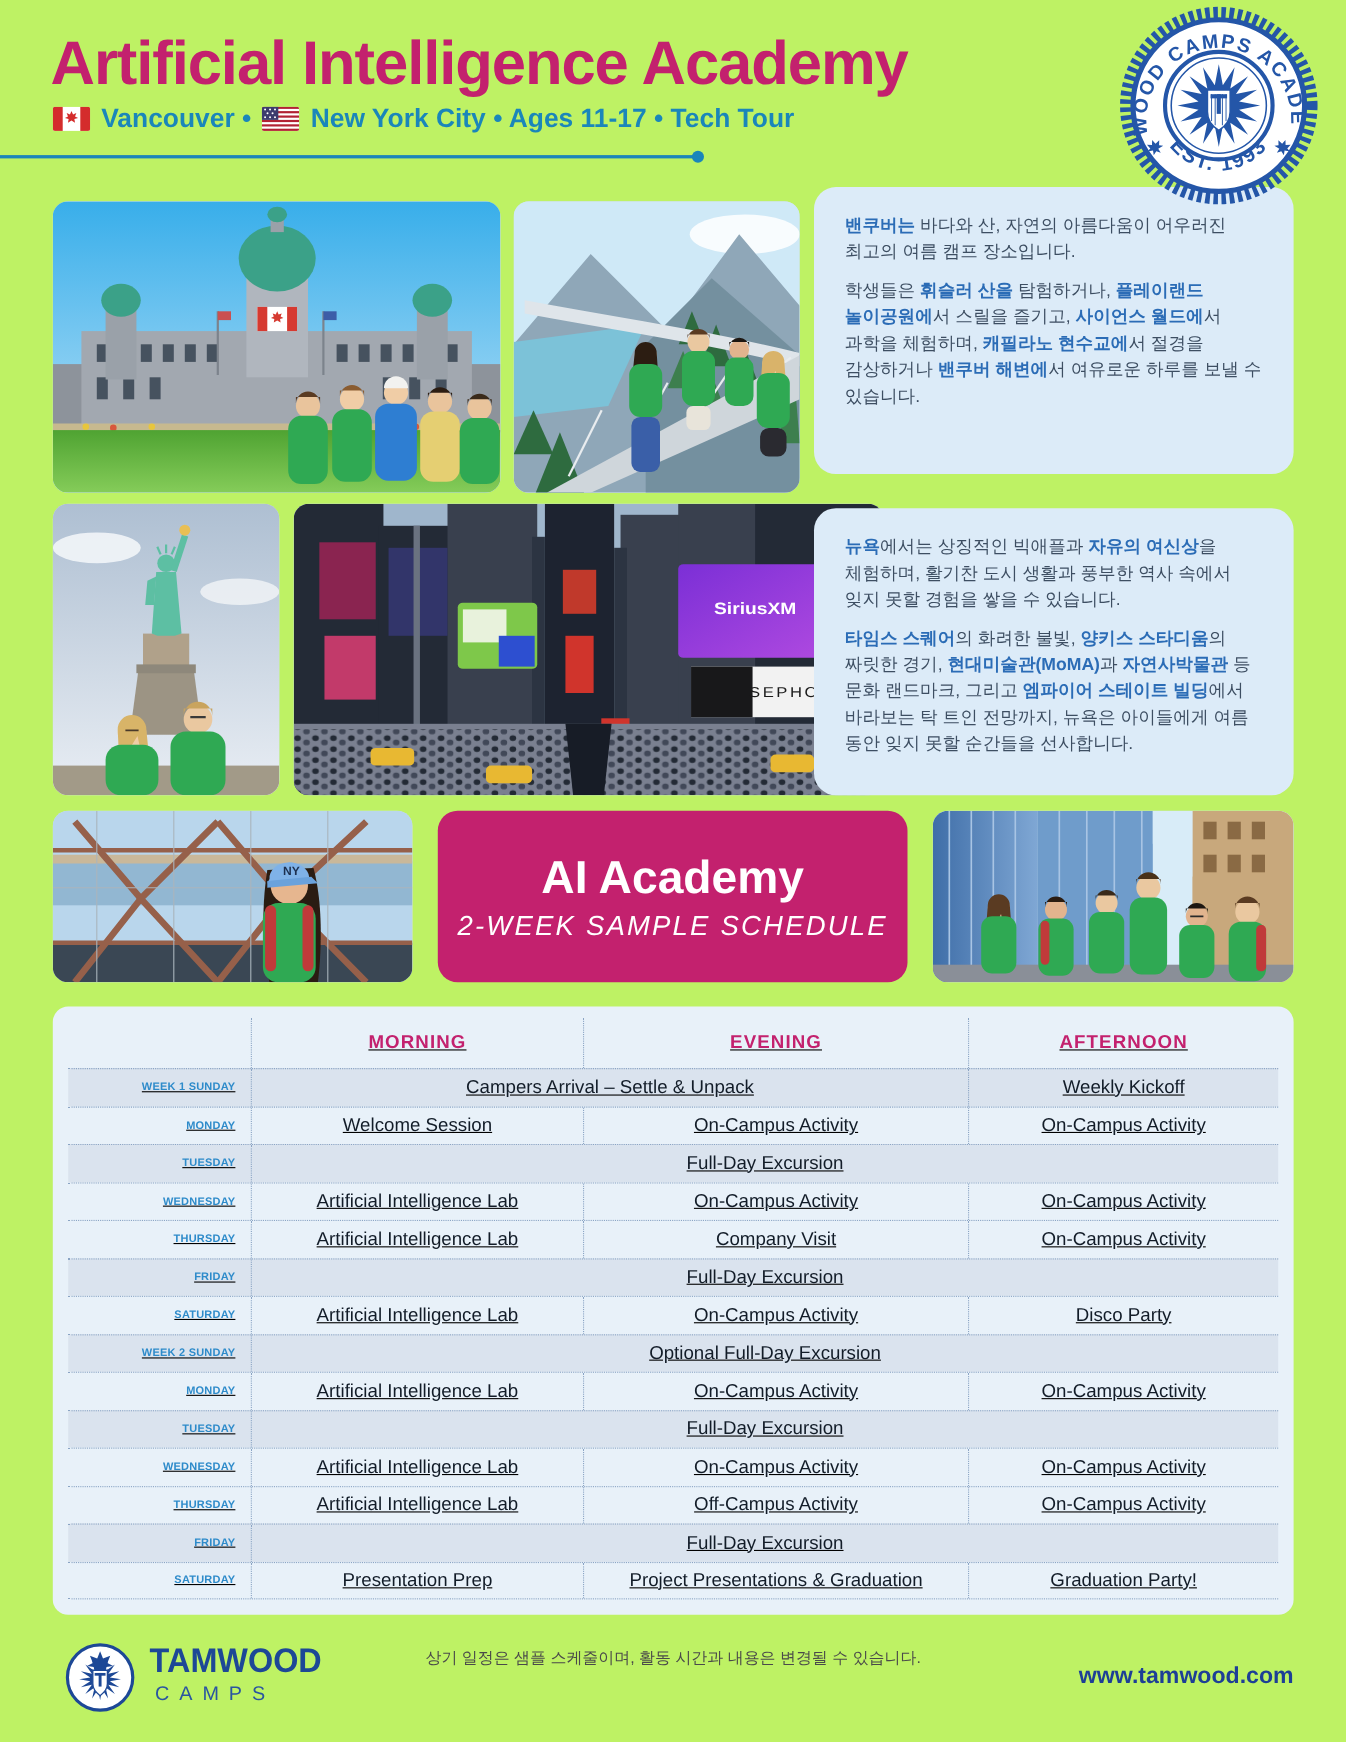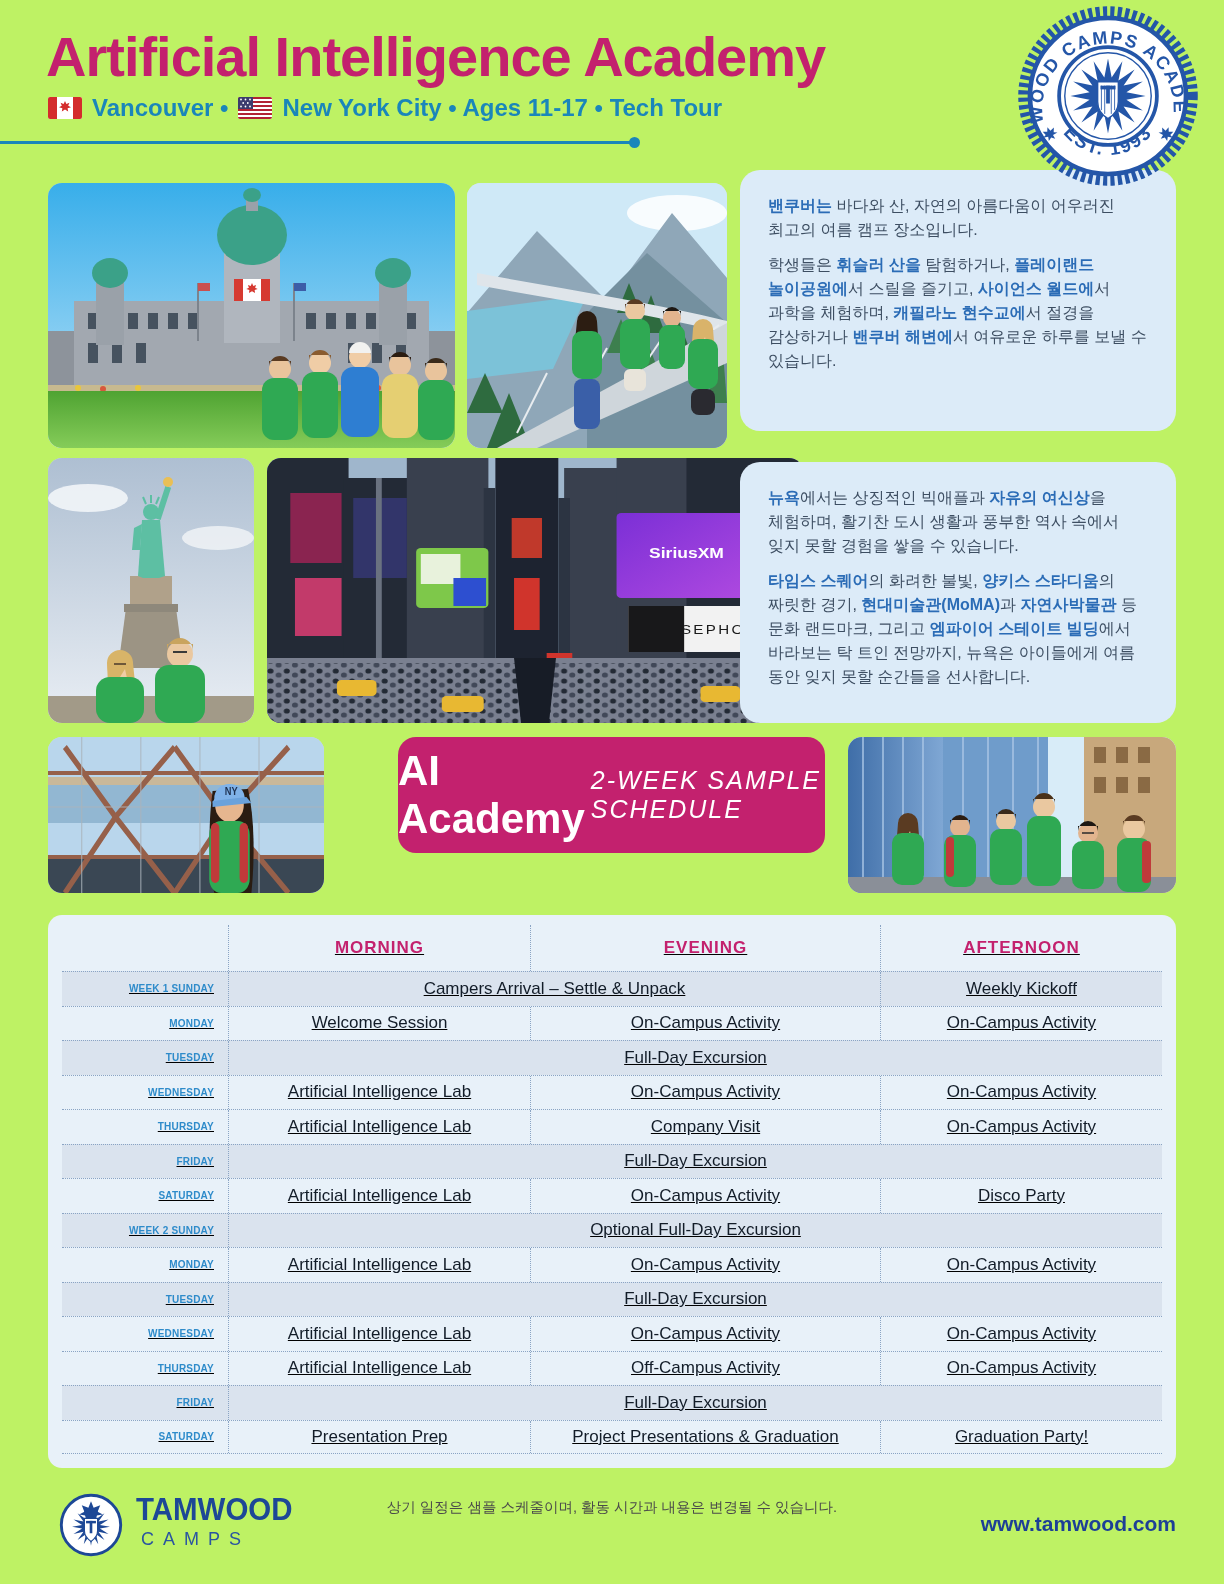--- a/index.html
+++ b/index.html
@@ -17,34 +17,34 @@
                  border-radius:50%; background:#1a86ba; }
   .stamp { position:absolute; left:1014px; top:2px; width:188px; height:188px; z-index:5; }
 
   
   .photo { position:absolute; border-radius:14px; overflow:hidden; background:#cfe0ee; }
   .photo svg { display:block; width:100%; height:100%; }
   .ph1 { left:48px;  top:183px; width:407px; height:265px; }
   .ph2 { left:467px; top:183px; width:260px; height:265px; }
   .ph3 { left:48px;  top:458px; width:206px; height:265px; }
   .ph4 { left:267px; top:458px; width:536px; height:265px; }
-  .ph5 { left:48px;  top:737px; width:276px; height:156px; }
+  .ph5 { left:48px;  top:737px; width:327px; height:156px; }
   .ph6 { left:848px; top:737px; width:328px; height:156px; }
 
   .kbox { position:absolute; left:740px; width:436px; height:261px; background:#dcebf8;
           border-radius:20px; padding:24px 28px; overflow:hidden; }
   .kbox1 { top:170px; }
   .kbox2 { top:462px; }
   .kbox p { font-size:16px; line-height:1.5; color:#3d4e62; margin-bottom:11px;
             font-weight:500; word-break:keep-all; }
   .kbox p .b { color:#2b6cb6; font-weight:bold; }
 
-  .banner { position:absolute; left:398px; top:737px; width:427px; height:116px;
+  .banner { position:absolute; left:398px; top:737px; width:427px; height:156px;
             background:#c3216e; border-radius:18px; color:#fff; display:flex;
-            flex-direction:row; align-items:center; justify-content:center; gap:6px; }
+            flex-direction:column; align-items:center; justify-content:center; gap:6px; }
   .banner .bt { font-size:42px; font-weight:bold; letter-spacing:0; }
   .banner .bs { font-size:25px; font-weight:400; letter-spacing:2px;font-style:italic; }
 
   
   .sched { position:absolute; left:48px; top:915px; width:1128px; height:553px;
            background:#e8f1f9; border-radius:14px; padding:10px 14px 0 14px; }
   .thead, .srow { display:grid; grid-template-columns:166px 302px 350px 1fr; align-items:center;text-decoration:underline; }
   .thead { height:46px; }
   .thead .th { text-align:center; font-size:17px; font-weight:bold; letter-spacing:1px;
                color:#c3216e; align-self:stretch; display:flex; align-items:center; justify-content:center; }

